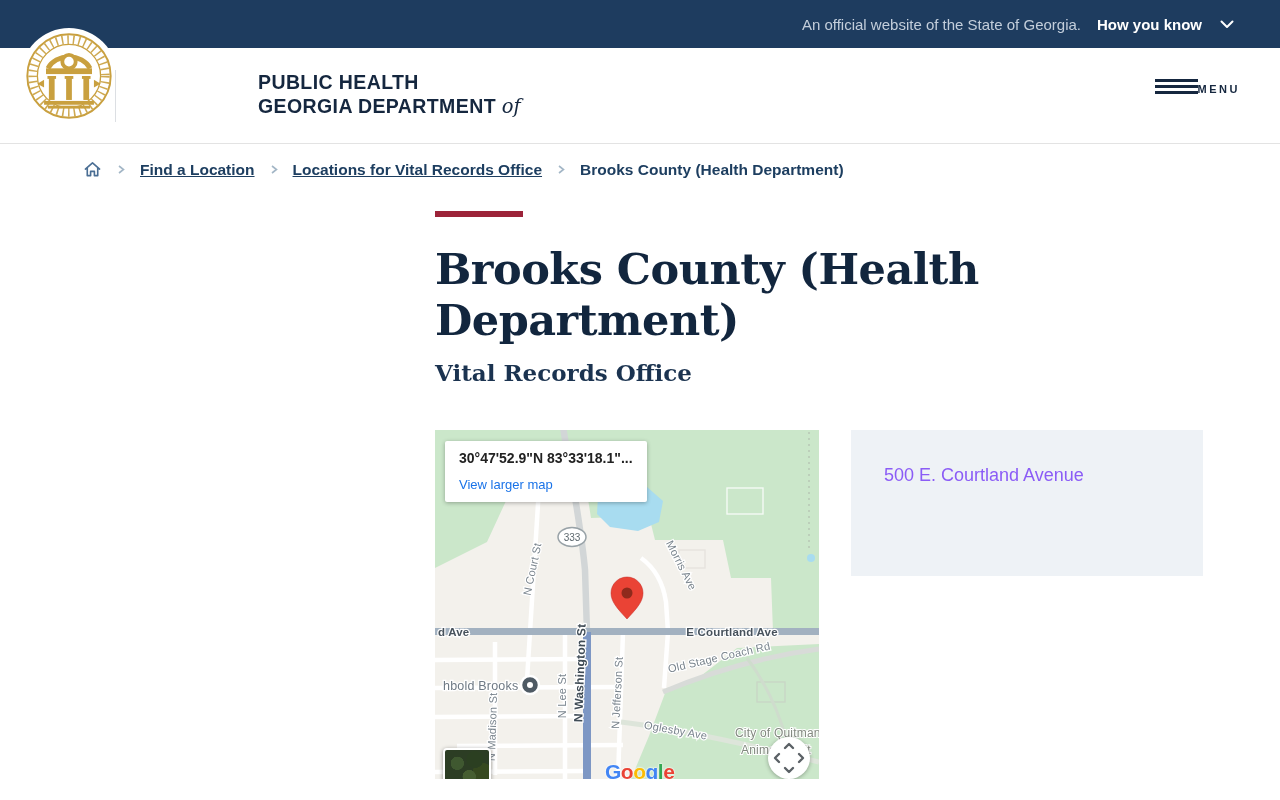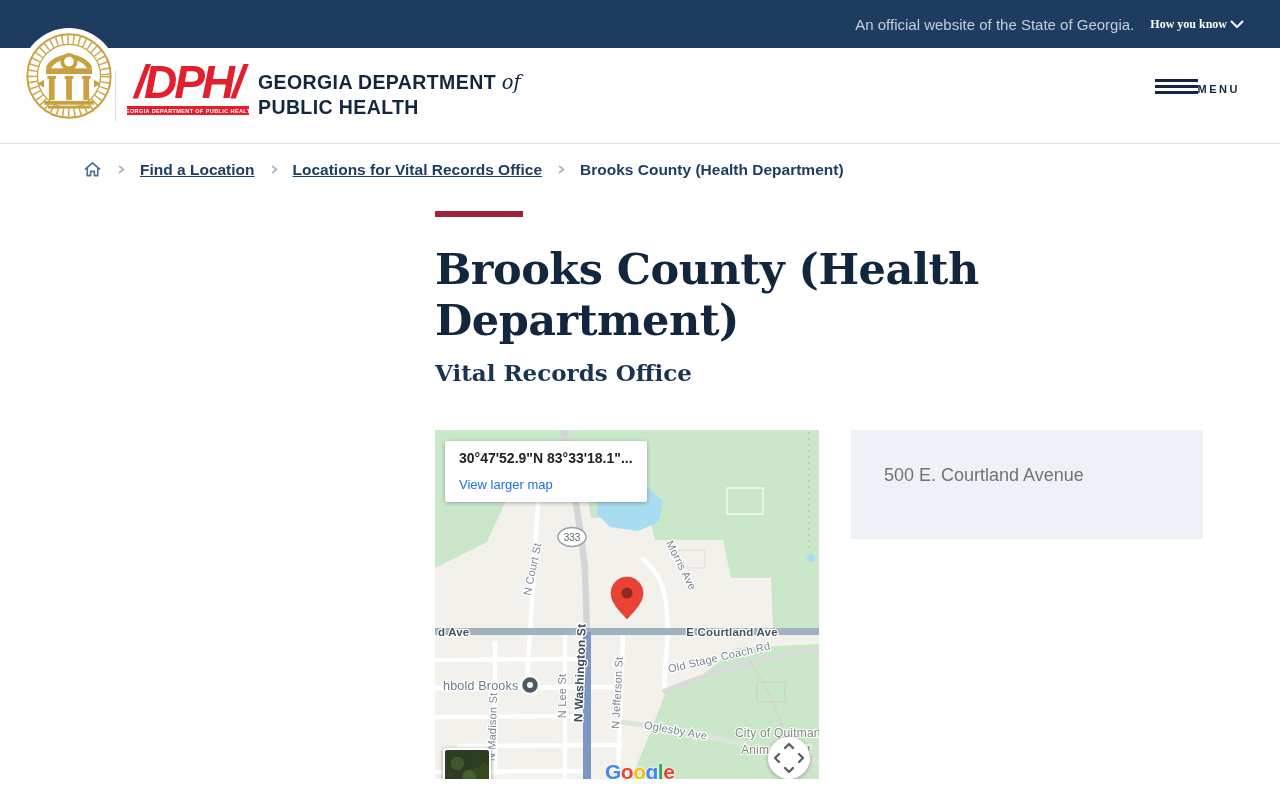--- a/index.html
+++ b/index.html
@@ -4,27 +4,27 @@
 <style>
   * { box-sizing: border-box; }
   html,body { margin:0; padding:0; }
   body {
     width:1280px; height:800px; overflow:hidden; position:relative;
     background:#ffffff; font-family:"Liberation Sans", sans-serif;
   }
   
   .topbar {
     height:48px; background:#1e3c5f; display:flex; align-items:center;
-    justify-content:flex-end; padding-right:36px; gap:16px; position:relative; z-index:2;
+    justify-content:flex-end; padding-right:46px; gap:16px; position:relative; z-index:2;
   }
   .topbar .official { color:#c3cedb; font-size:15px; }
   .topbar .hyk {
-    display:flex; align-items:center; gap:3px; background:none; border:none;
-    color:#ffffff; font-size:12px; font-weight:bold; cursor:pointer; padding:0;
-    font-family:Liberation Serif, serif;
+    display:flex; align-items:center; gap:18px; background:none; border:none;
+    color:#ffffff; font-size:15px; font-weight:bold; cursor:pointer; padding:0;
+    font-family:Liberation Sans, sans-serif;
   }
   
   .header { height:96px; background:#fff; border-bottom:1px solid #e3e3e3; position:relative; z-index:3; }
   .seal {
     position:absolute; left:21px; top:-20px; width:96px; height:96px; border-radius:50%;
     background:#fff; display:flex; align-items:center; justify-content:center; cursor:pointer;
   }
   .logo-divider { position:absolute; left:115px; top:22px; width:1px; height:52px; background:#dcdfe3; }
   .dph-logo { position:absolute; left:127px; top:12px; cursor:pointer; width:122px; }
   .dph-letters {
@@ -90,22 +90,22 @@
       radial-gradient(circle at 85% 60%, #36491f 0 22%, rgba(0,0,0,0) 23%),
       #2c3d24;
   }
   .pan-ctl {
     position:absolute; left:333px; top:307px; width:42px; height:42px; border-radius:50%;
     background:#fff; box-shadow:0 1px 4px rgba(0,0,0,.3); cursor:pointer; border:none; padding:0;
     display:flex; align-items:center; justify-content:center;
   }
   
   .addr-card {
-    width:352px; height:109px; background:#eef2f6; padding:32px 20px 0 33px;
-    color:#737373; font-size:18px; line-height:26px; flex:none;
+    width:352px; height:146px; background:#eef2f6; padding:32px 20px 0 33px;
+    color:#8b5cf6; font-size:18px; line-height:26px; flex:none;
   }
 </style>
 </head>
 <body>
 
 <div class="topbar">
   <span class="official">An official website of the State of Georgia.</span>
   <button class="hyk">
     <span>How you know</span>
     <span style="display:flex;">
@@ -131,27 +131,23 @@
       <rect x="27" y="48" width="6" height="25" fill="#c9a03f"></rect>
       <rect x="45" y="48" width="6" height="25" fill="#c9a03f"></rect>
       <rect x="63" y="48" width="6" height="25" fill="#c9a03f"></rect>
       <rect x="22" y="74" width="52" height="4" fill="#c9a03f"></rect>
       <rect x="26" y="79" width="44" height="3" fill="#c9a03f"></rect>
       <path d="M22,52 l-7,4 l7,4 z" fill="#c9a03f"></path>
       <path d="M74,52 l7,4 l-7,4 z" fill="#c9a03f"></path>
     </svg>
   </div>
   <div class="logo-divider"></div>
-  <div class="dph-logo">
-    <span class="dph-letters"><span>/</span><span>DPH</span><span>/</span></span>
-    <div class="dph-tagline">GEORGIA DEPARTMENT OF PUBLIC HEALTH</div>
-  </div>
   <div class="wordmark">
+    <div class="line">PUBLIC HEALTH</div>
     <div class="line"><span>GEORGIA DEPARTMENT</span> <span class="of">of</span></div>
-    <div class="line">PUBLIC HEALTH</div>
   </div>
   <button class="menu-btn">
     <span>
       <span class="bar" style="display:block;"></span>
       <span class="bar" style="display:block;"></span>
       <span class="bar" style="display:block;"></span>
     </span>
     <span class="menu-label">MENU</span>
   </button>
 </div>

